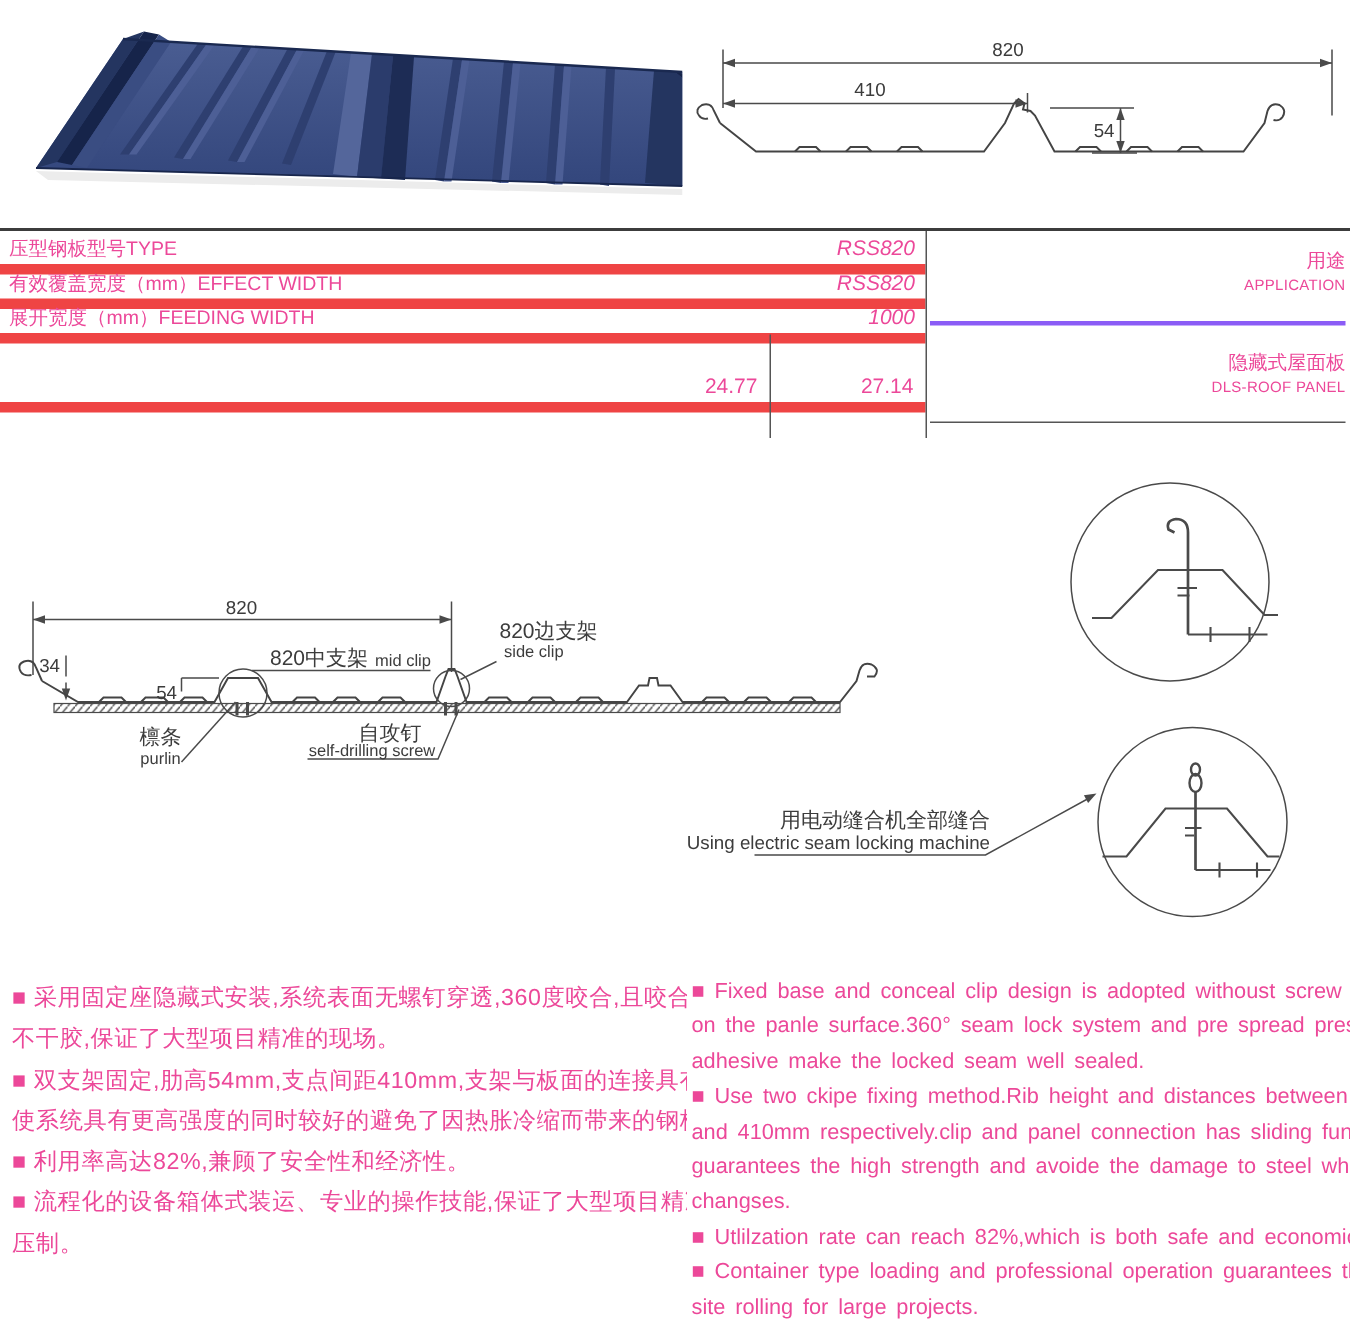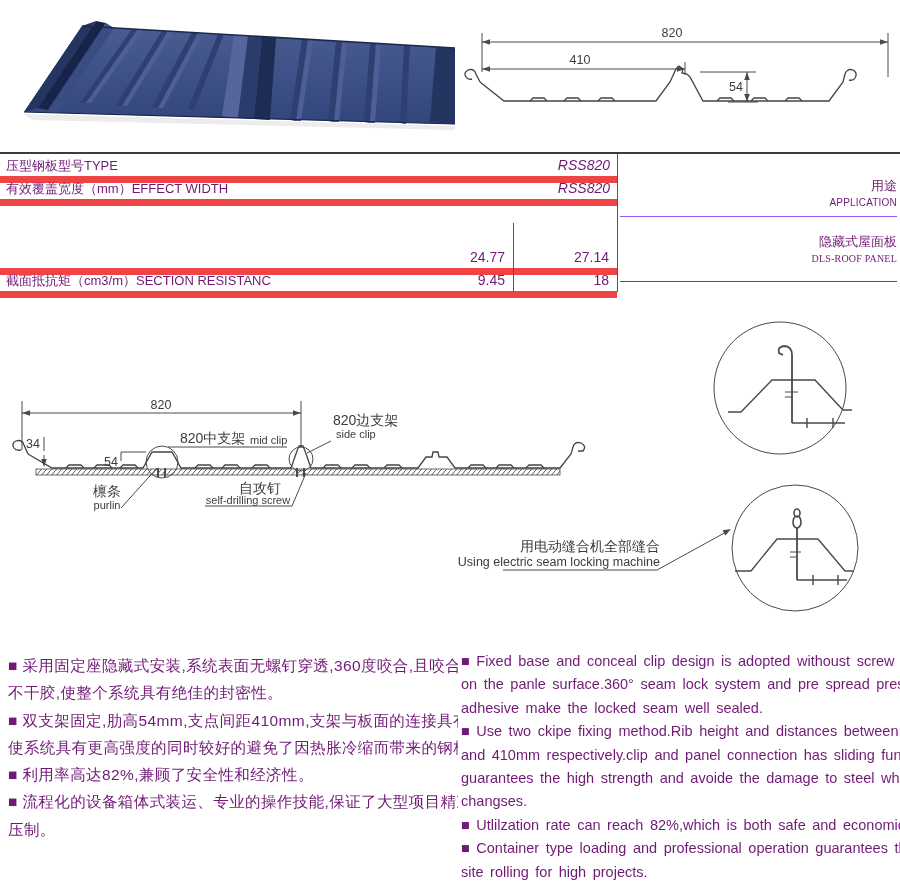--- a/index.html
+++ b/index.html
@@ -1,37 +1,37 @@
 <!DOCTYPE html>
 <html><head>
 <meta charset="utf-8">
 <style>
   html,body{margin:0;padding:0;background:#fff;}
   .page{position:relative;width:900px;height:884px;background:#ffffff;overflow:hidden;
-        font-family:"Liberation Sans","DejaVu Sans",sans-serif;color:#701a75;}
+        font-family:"Liberation Sans","DejaVu Sans",sans-serif;color:#ec4899;}
   svg{position:absolute;display:block;}
   .photo{left:10px;top:8px;}
   .profile{left:460px;top:10px;}
   .install{left:0;top:315px;}
   
   .spec{position:absolute;left:0;top:152px;width:900px;height:142px;}
   .tline{position:absolute;left:0;top:0;width:900px;height:2px;background:#3c3c3c;}
   .srow{position:absolute;left:0;width:617px;height:22px;border-bottom:7px solid #ef4444;}
   .srow .lbl{position:absolute;left:6px;top:0;line-height:23px;font-size:13px;white-space:nowrap;}
   .srow .vfull{position:absolute;right:7px;top:0;line-height:23px;font-size:14px;font-style:italic;}
   .srow .v1{position:absolute;right:112px;top:0;line-height:23px;font-size:14px;}
   .srow .v2{position:absolute;right:8px;top:0;line-height:23px;font-size:14px;}
   .vdiv{position:absolute;width:1px;background:#555;}
   .vdiv1{left:513px;top:71px;height:69px;}
   .vdiv2{left:617px;top:2px;height:138px;}
   .cell{position:absolute;left:620px;width:277px;text-align:right;}
   .cell .cn{font-size:13px;line-height:16px;}
   .cell .en{font-size:10px;line-height:17px;letter-spacing:0.2px;}
-  .cell-app{top:2px;height:63px;border-bottom:1px solid #8b5cf6;padding-top:24px;box-sizing:border-box;}
-  .cell-prod{top:66px;height:64px;border-bottom:1px solid #555;padding-top:16px;box-sizing:border-box;font-family:Liberation Serif, serif;}
+  .cell-app{top:2px;height:63px;border-bottom:3px solid #8b5cf6;padding-top:12px;box-sizing:border-box;}
+  .cell-prod{top:66px;height:64px;border-bottom:1px solid #555;padding-top:16px;box-sizing:border-box;}
   
   .feat{position:absolute;overflow:hidden;}
   .feat-cn{left:8px;top:652px;width:450px;font-size:15.5px;line-height:27.3px;letter-spacing:0.4px;}
   .feat-en{left:461px;top:650px;width:439px;font-size:14.5px;line-height:23.4px;word-spacing:2.5px;}
   .feat div{white-space:nowrap;}
   
   text{fill:#3c3c3c;}
   .dim{font-size:12.5px;}
   .lab-cn{font-size:14px;}
   .lab-en{font-size:11px;}
@@ -111,28 +111,27 @@
     <div class="tline"></div>
 
     <div class="srow" style="top:2px">
       <span class="lbl">压型钢板型号TYPE</span>
       <span class="vfull">RSS820</span>
     </div>
     <div class="srow" style="top:25px">
       <span class="lbl">有效覆盖宽度（mm）EFFECT WIDTH</span>
       <span class="vfull">RSS820</span>
     </div>
+    <div class="srow" style="top:48px">
+      <span class="lbl">展开宽度（mm）FEEDING WIDTH</span>
+      <span class="vfull">1000</span>
+    </div>
     <div class="srow" style="top:94px">
       <span class="v1">24.77</span>
       <span class="v2">27.14</span>
-    </div>
-    <div class="srow" style="top:117px">
-      <span class="lbl">截面抵抗矩（cm3/m）SECTION RESISTANC</span>
-      <span class="v1">9.45</span>
-      <span class="v2">18</span>
     </div>
 
     <div class="vdiv vdiv1"></div>
     <div class="vdiv vdiv2"></div>
 
     <div class="cell cell-app">
       <div class="cn">用途</div>
       <div class="en">APPLICATION</div>
     </div>
     <div class="cell cell-prod">
@@ -211,34 +210,34 @@
     <text x="107" y="181" text-anchor="middle" class="lab-cn">檩条</text>
     <text x="107" y="194" text-anchor="middle" class="lab-en">purlin</text>
     <text x="260" y="178" text-anchor="middle" class="lab-cn">自攻钉</text>
     <text x="248" y="189" text-anchor="middle" class="lab-en">self-drilling screw</text>
     <text x="660" y="236" text-anchor="end" class="lab-cn">用电动缝合机全部缝合</text>
     <text x="660" y="251" text-anchor="end" class="lab-en2">Using electric seam locking machine</text>
   </svg>
 
   <div class="feat feat-cn">
     <div>■ 采用固定座隐藏式安装,系统表面无螺钉穿透,360度咬合,且咬合缝可预制</div>
-    <div>不干胶,使整个系统具有绝佳的封密性。</div>
+    <div>不干胶,保证了大型项目精准的现场。</div>
     <div>■ 双支架固定,肋高54mm,支点间距410mm,支架与板面的连接具有滑移功能,</div>
     <div>使系统具有更高强度的同时较好的避免了因热胀冷缩而带来的钢板损伤。</div>
     <div>■ 利用率高达82%,兼顾了安全性和经济性。</div>
     <div>■ 流程化的设备箱体式装运、专业的操作技能,保证了大型项目精准的现场</div>
     <div>压制。</div>
   </div>
 
   <div class="feat feat-en">
     <div>■ Fixed base and conceal clip design is adopted withoust screw penetratio</div>
     <div>on the panle surface.360° seam lock system and pre spread pressure-sensitiv</div>
     <div>adhesive make the locked seam well sealed.</div>
     <div>■ Use two ckipe fixing method.Rib height and distances between pivots 54mr</div>
     <div>and 410mm respectively.clip and panel connection has sliding function.Whic</div>
     <div>guarantees the high strength and avoide the damage to steel when temperatur</div>
     <div>changses.</div>
     <div>■ Utlilzation rate can reach 82%,which is both safe and economical.</div>
     <div>■ Container type loading and professional operation guarantees the precise or</div>
-    <div>site rolling for high projects.</div>
+    <div>site rolling for large projects.</div>
   </div>
 
 </div>
 
 </body></html>

